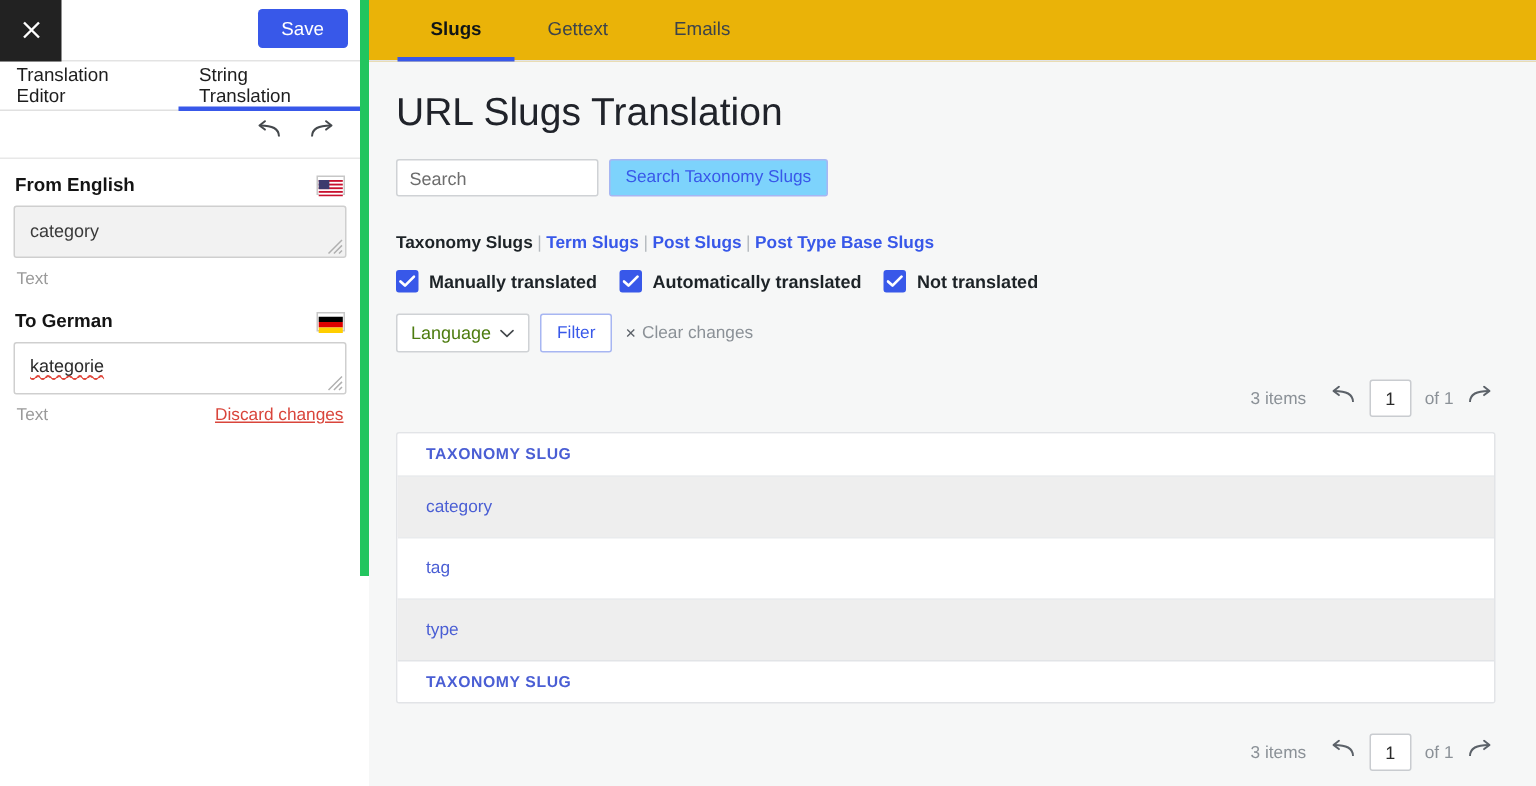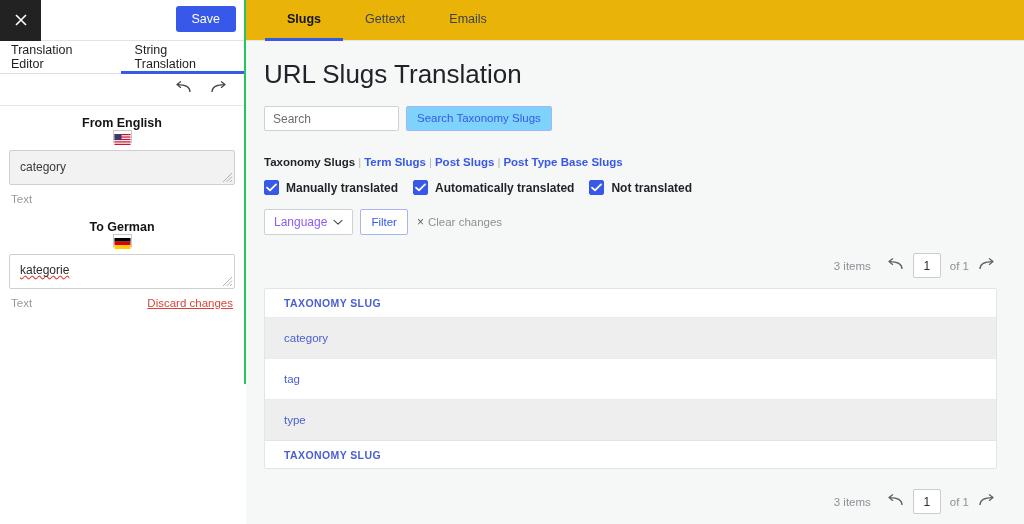--- a/index.html
+++ b/index.html
@@ -9,21 +9,21 @@
     overflow: hidden;
     font-family: "Liberation Sans", sans-serif;
     background: #ffffff;
   }
   .app { position: relative; width: 1024px; height: 524px; display: flex; }
 
   
   .sidebar {
     width: 246px; height: 384px;
     background: #ffffff;
-    border-right: 2px solid #22c55e;
+    border-right: 6px solid #22c55e;
     position: relative;
     flex: 0 0 246px;
   }
   .sb-topbar {
     height: 41px; display: flex; align-items: center;
     border-bottom: 1px solid #e3e3e3;
     position: relative; background:#fff;
   }
   .close-btn {
     width: 41px; height: 41px; background: #222222;
@@ -58,21 +58,21 @@
     height: 32px; display: flex; align-items: center;
     justify-content: flex-end; gap: 18px;
     padding-right: 16px;
     border-bottom: 1px solid #e8e8e8;
   }
   .nav-arrow { cursor: pointer; display:block; }
 
   .sb-body { padding: 10px 9px 0 9px; }
   .field-head {
     display: flex; align-items: center; justify-content: space-between;
-    margin-bottom: 7px; padding: 0 1px; flex-direction: column;
+    margin-bottom: 7px; padding: 0 1px;
   }
   .field-label { font-size: 12.5px; font-weight: bold; color: #141414; }
   .flag { width: 19px; height: 13px; display:block; border:1px solid rgba(0,0,0,.22); }
 
   .ta-wrap { position: relative; }
   .ta {
     width: 100%; height: 35px;
     border: 1px solid #cfcfcf; border-radius: 2px;
     font-size: 12px; font-family: "Liberation Sans", sans-serif;
     color: #2b2b2b; padding: 9px 10px;
@@ -154,21 +154,21 @@
     background: #3858e9; border: 1px solid #3858e9;
     display: flex; align-items: center; justify-content: center;
     flex: 0 0 15px;
   }
   .chk svg { display:block; }
   .chk-label { font-size: 12px; color: #1d2327; font-weight: bold; }
 
   .filters { display: flex; align-items: center; gap: 7px; margin-bottom: 18px; }
   .lang-select {
     height: 26px; background: #ffffff; border: 1px solid #cfd2d5;
-    border-radius: 2px; font-size: 12px; color: #8b5cf6;
+    border-radius: 2px; font-size: 12px; color: #4d7c0f;
     padding: 0 9px; display: flex; align-items: center; gap: 6px;
     cursor: pointer;
   }
   .caret { display:block; }
   .filter-btn {
     height: 26px; background: #ffffff; color: #3858e9;
     border: 1px solid #a7b6f2; border-radius: 2px;
     font-size: 11.5px; padding: 0 10px; cursor: pointer;
     font-family: "Liberation Sans", sans-serif;
   }

